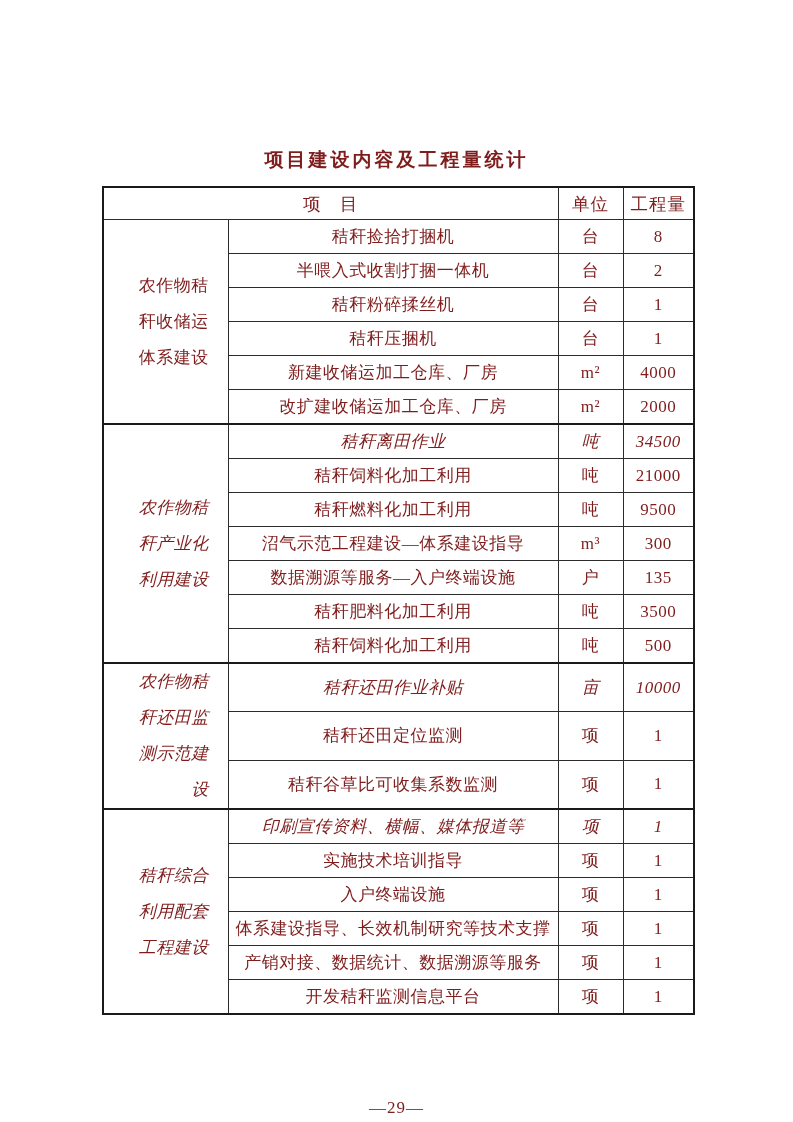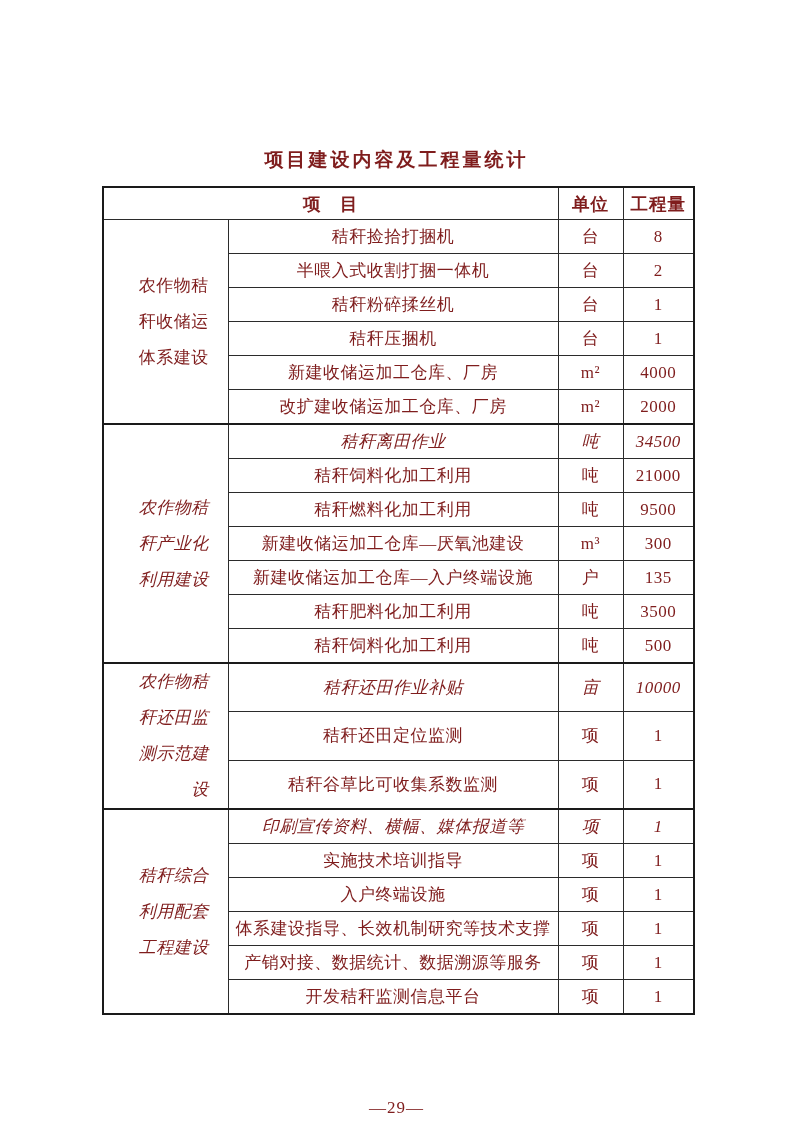--- a/index.html
+++ b/index.html
@@ -32,21 +32,21 @@
     border: 1px solid #2b2b2b;
     text-align: center;
     vertical-align: middle;
     padding: 0;
     font-size: 17px;
     letter-spacing: 0.5px;
     overflow: hidden;
   }
   .stats-table thead th {
     height: 31px;
-    font-weight: bold;
+    font-weight: normal;
     font-size: 17.5px;
     letter-spacing: 1px;
   }
   .stats-table tbody td { height: 33px; }
   col.c-group { width: 125px; }
   col.c-item  { width: 330px; }
   col.c-unit  { width: 65px;  }
   col.c-qty   { width: 71px;  }
   td.group-cell {
     vertical-align: middle;
@@ -134,26 +134,26 @@
           <td class="item-cell">秸秆饲料化加工利用</td>
           <td class="unit-cell">吨</td>
           <td class="qty-cell">21000</td>
         </tr>
         <tr>
           <td class="item-cell">秸秆燃料化加工利用</td>
           <td class="unit-cell">吨</td>
           <td class="qty-cell">9500</td>
         </tr>
         <tr>
-          <td class="item-cell">新建收储运加工仓库—厌氧池建设</td>
+          <td class="item-cell">沼气示范工程建设—体系建设指导</td>
           <td class="unit-cell">m³</td>
           <td class="qty-cell">300</td>
         </tr>
         <tr>
-          <td class="item-cell">新建收储运加工仓库—入户终端设施</td>
+          <td class="item-cell">数据溯源等服务—入户终端设施</td>
           <td class="unit-cell">户</td>
           <td class="qty-cell">135</td>
         </tr>
         <tr>
           <td class="item-cell">秸秆肥料化加工利用</td>
           <td class="unit-cell">吨</td>
           <td class="qty-cell">3500</td>
         </tr>
         <tr>
           <td class="item-cell">秸秆饲料化加工利用</td>

